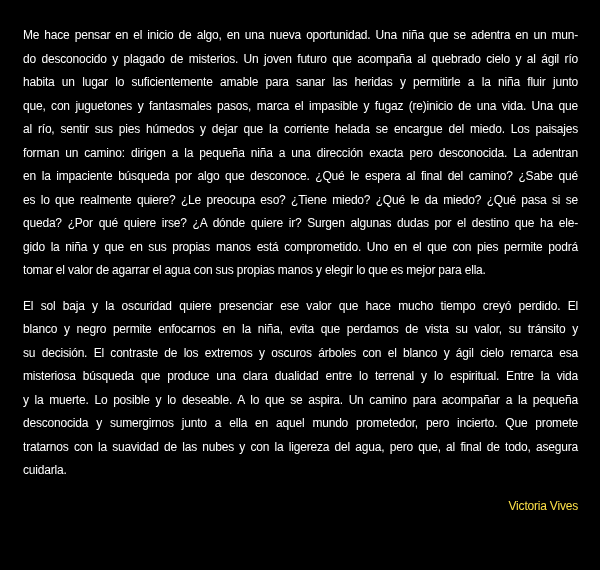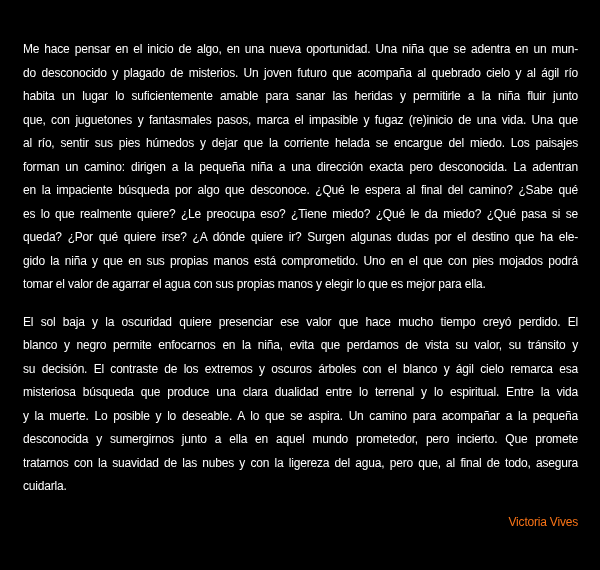--- a/index.html
+++ b/index.html
@@ -18,55 +18,55 @@
     position: absolute;
     left: 23px;
     top: 24px;
     width: 555px;
     color: #ffffff;
     font-size: 12px;
     letter-spacing: -0.2px;
     -webkit-font-smoothing: antialiased;
   }
   .paragraph {
-    margin: 14px 0 12px 0;
+    margin: 0 0 12px 0;
   }
   .line {
     line-height: 23.5px;
     text-align: justify;
     text-align-last: justify;
     white-space: normal;
   }
   .line.last {
     text-align: center;
     text-align-last: left;
   }
   .signature {
     margin-top: 12px;
     line-height: 23.5px;
     text-align: right;
-    color: #f97316;
+    color: #fde047;
   }
 </style>
 </head>
 <body>
 
 <div class="article">
   <div id="text-block">
       <div class="paragraph">
         <div class="line">Me hace pensar en el inicio de algo, en una nueva oportunidad. Una niña que se adentra en un mun-</div>
         <div class="line">do desconocido y plagado de misterios. Un joven futuro que acompaña al quebrado cielo y al ágil río</div>
         <div class="line">habita un lugar lo suficientemente amable para sanar las heridas y permitirle a la niña fluir junto</div>
         <div class="line">que, con juguetones y fantasmales pasos, marca el impasible y fugaz (re)inicio de una vida. Una que</div>
         <div class="line">al río, sentir sus pies húmedos y dejar que la corriente helada se encargue del miedo. Los paisajes</div>
         <div class="line">forman un camino: dirigen a la pequeña niña a una dirección exacta pero desconocida. La adentran</div>
         <div class="line">en la impaciente búsqueda por algo que desconoce. ¿Qué le espera al final del camino? ¿Sabe qué</div>
         <div class="line">es lo que realmente quiere? ¿Le preocupa eso? ¿Tiene miedo? ¿Qué le da miedo? ¿Qué pasa si se</div>
         <div class="line">queda? ¿Por qué quiere irse? ¿A dónde quiere ir? Surgen algunas dudas por el destino que ha ele-</div>
-        <div class="line">gido la niña y que en sus propias manos está comprometido. Uno en el que con pies mojados podrá</div>
+        <div class="line">gido la niña y que en sus propias manos está comprometido. Uno en el que con pies permite podrá</div>
         <div class="line last">tomar el valor de agarrar el agua con sus propias manos y elegir lo que es mejor para ella.</div>
       </div>
       <div class="paragraph">
         <div class="line">El sol baja y la oscuridad quiere presenciar ese valor que hace mucho tiempo creyó perdido. El</div>
         <div class="line">blanco y negro permite enfocarnos en la niña, evita que perdamos de vista su valor, su tránsito y</div>
         <div class="line">su decisión. El contraste de los extremos y oscuros árboles con el blanco y ágil cielo remarca esa</div>
         <div class="line">misteriosa búsqueda que produce una clara dualidad entre lo terrenal y lo espiritual. Entre la vida</div>
         <div class="line">y la muerte. Lo posible y lo deseable. A lo que se aspira. Un camino para acompañar a la pequeña</div>
         <div class="line">desconocida y sumergirnos junto a ella en aquel mundo prometedor, pero incierto. Que promete</div>
         <div class="line">tratarnos con la suavidad de las nubes y con la ligereza del agua, pero que, al final de todo, asegura</div>

